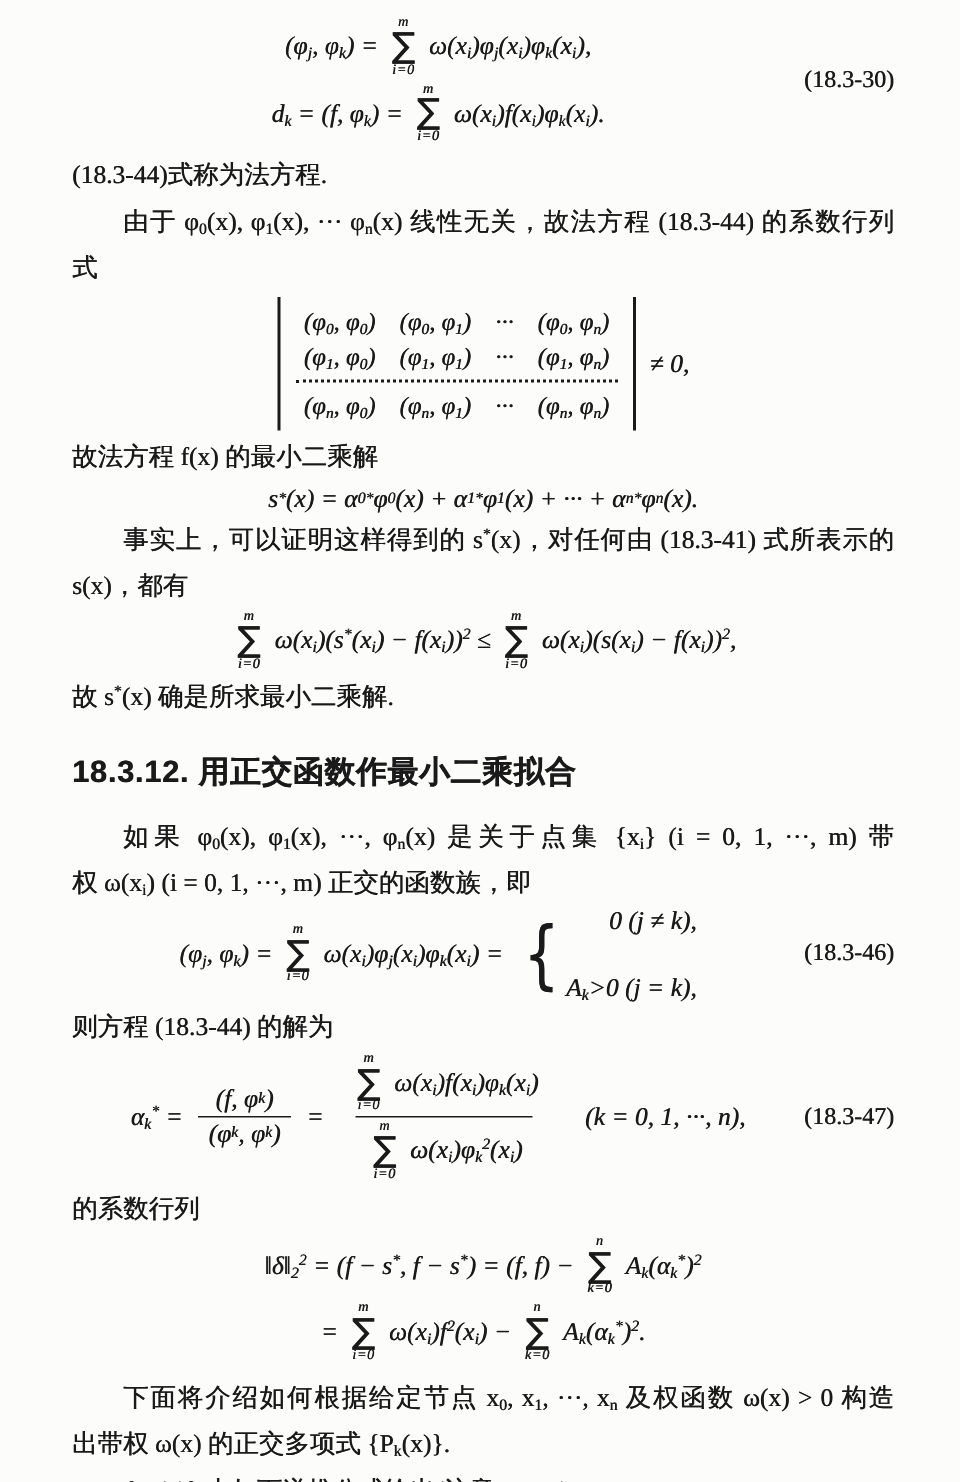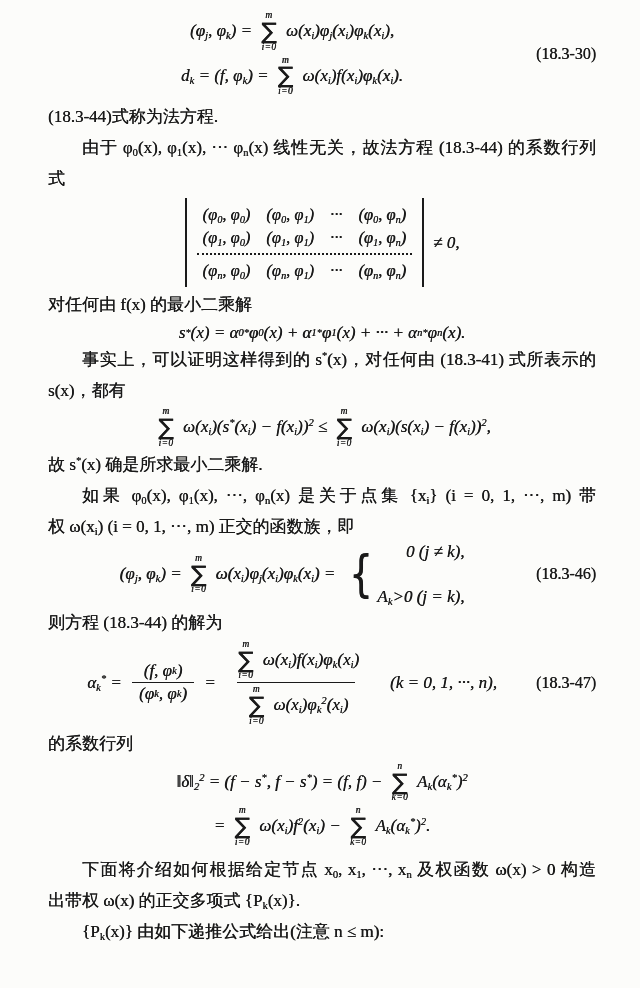--- a/index.html
+++ b/index.html
@@ -134,21 +134,21 @@
       <div class="det-line">
         <span>(φ<sub>n</sub>, φ<sub>0</sub>)</span>
         <span>(φ<sub>n</sub>, φ<sub>1</sub>)</span>
         <span>···</span>
         <span>(φ<sub>n</sub>, φ<sub>n</sub>)</span>
       </div>
     </div>
     <span class="det-neq">≠ 0,</span>
   </div>
 
-  <p class="para">对任何由 f(x) 的最小二乘解</p>
+  <p class="para">故法方程 f(x) 的最小二乘解</p>
 
   <div class="math-line" style="margin:3px 0 1px">s<sup>*</sup>(x) = α<sub>0</sub><sup>*</sup>φ<sub>0</sub>(x) + α<sub>1</sub><sup>*</sup>φ<sub>1</sub>(x) + ··· + α<sub>n</sub><sup>*</sup>φ<sub>n</sub>(x).</div>
 
   <p class="para indent fill">事实上，可以证明这样得到的 s<sup>*</sup>(x)，对任何由 (18.3-41) 式所表示的</p>
   <p class="para">s(x)，都有</p>
 
   <div class="math-line">
     <span class="sum">
       <span class="sum-lim">m</span>
       <span class="sum-s">∑</span>
@@ -158,20 +158,21 @@
     <span class="sum">
       <span class="sum-lim">m</span>
       <span class="sum-s">∑</span>
       <span class="sum-lim">i=0</span>
     </span>
     <span> ω(x<sub>i</sub>)(s(x<sub>i</sub>) − f(x<sub>i</sub>))<sup>2</sup>,</span>
   </div>
 
   <p class="para">故 s<sup>*</sup>(x) 确是所求最小二乘解.</p>
 
+  <h2 class="heading"><span>18.3.12.</span> <span>用正交函数作最小二乘拟合</span></h2>
 
   <p class="para indent fill">如果 φ<sub>0</sub>(x), φ<sub>1</sub>(x), ···, φ<sub>n</sub>(x) 是关于点集 {x<sub>i</sub>} (i = 0, 1, ···, m) 带</p>
   <p class="para">权 ω(x<sub>i</sub>) (i = 0, 1, ···, m) 正交的函数族，即</p>
 
   <div class="eq-row">
     <div class="eq-center">
       <div class="math-line">
         <span>(φ<sub>j</sub>, φ<sub>k</sub>) = </span>
         <span class="sum">
           <span class="sum-lim">m</span>

